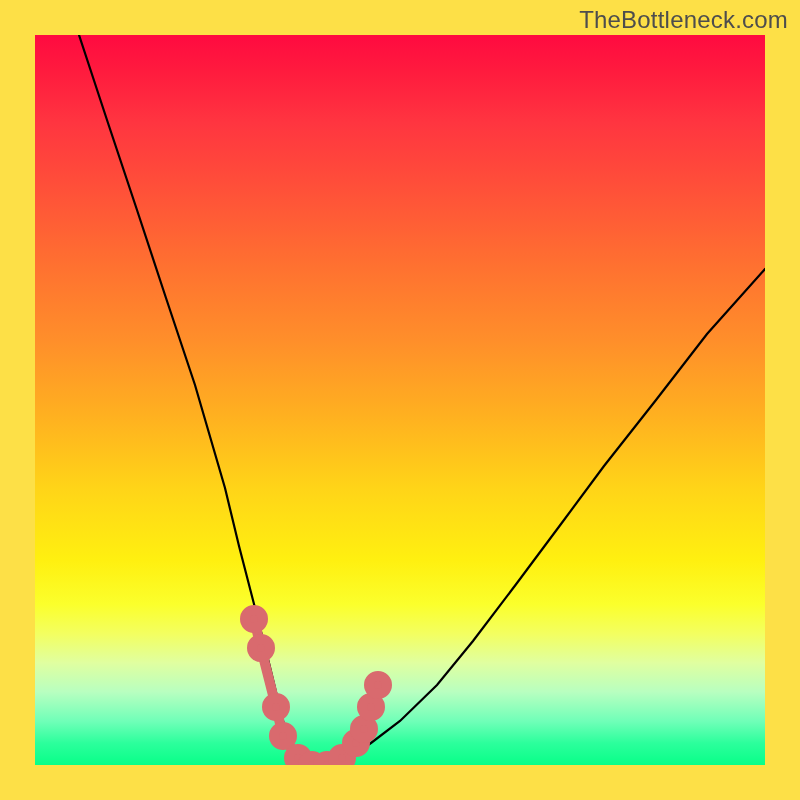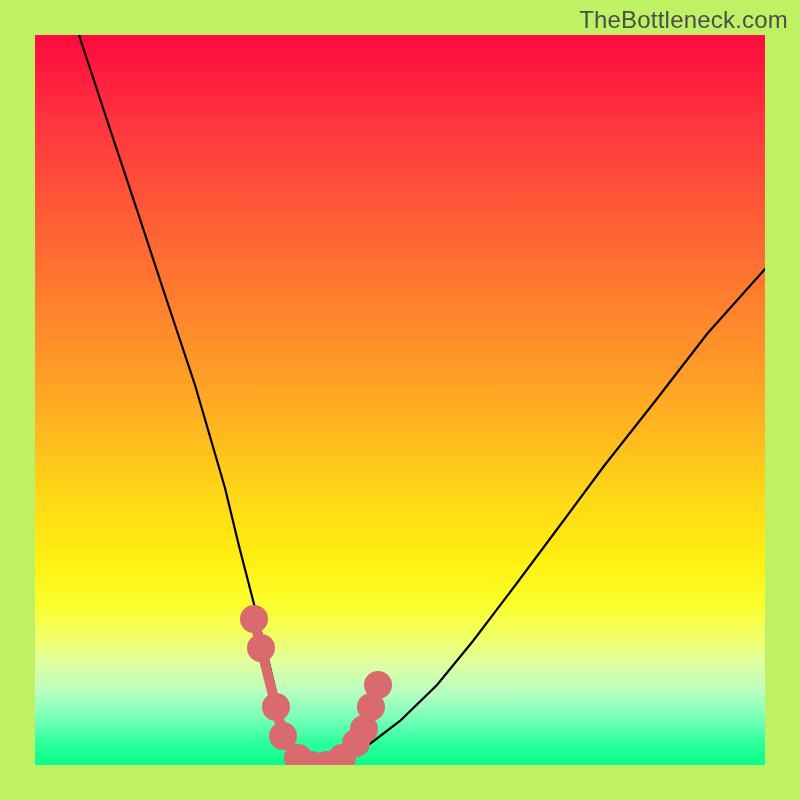--- a/index.html
+++ b/index.html
@@ -6,21 +6,21 @@
     margin: 0;
     padding: 0;
     width: 800px;
     height: 800px;
     background: #000;
     position: relative;
     font-family: Arial, Helvetica, sans-serif;
   }
   .frame {
     position: absolute;
-    background: #bef264;
+    background: #fde047;
     width: 800px;
     height: 800px;
   }
   .plot-area {
     position: absolute;
     left: 35px;
     top: 35px;
     width: 730px;
     height: 730px;
     overflow: hidden;

